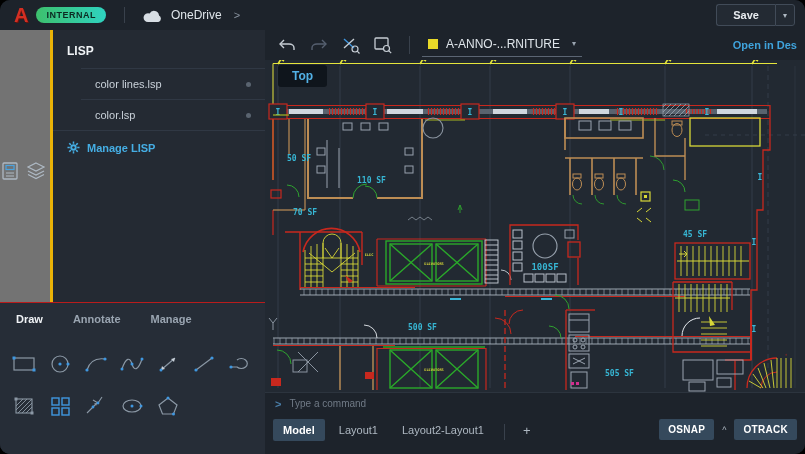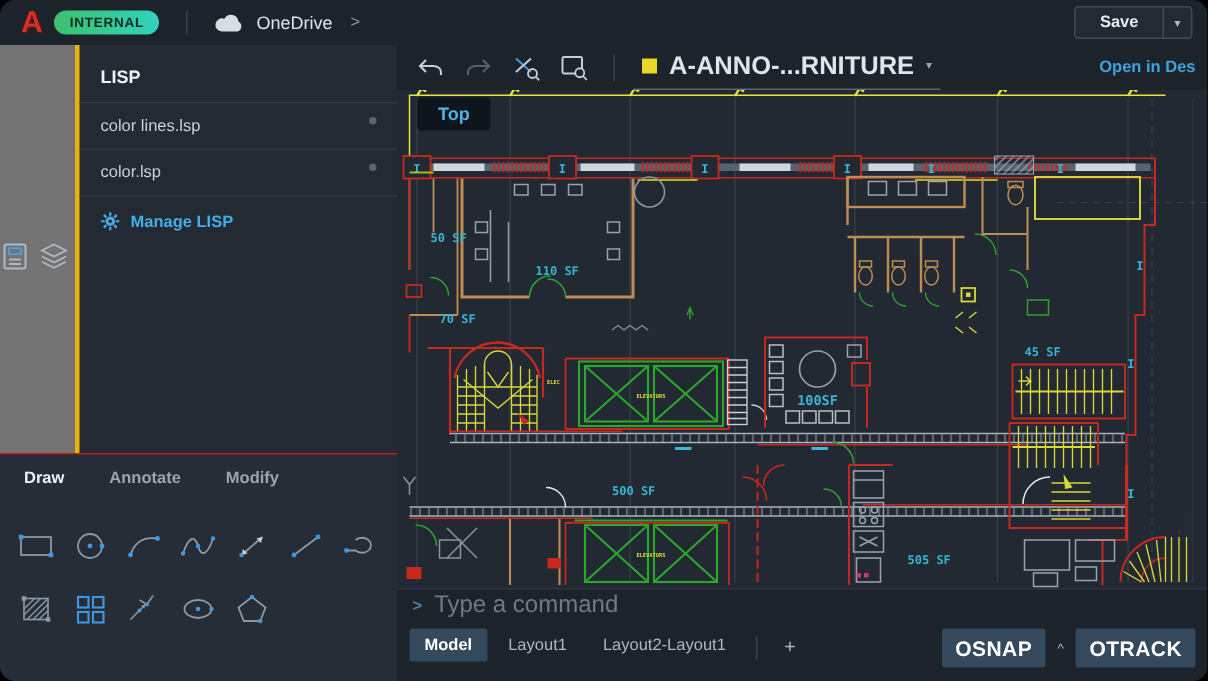--- a/index.html
+++ b/index.html
@@ -23,53 +23,53 @@
   .main { display:flex; height:424px; }
   .left-col { width:265px; display:flex; flex-direction:column; background:#242a33; }
   .left-top { display:flex; height:272px; }
   .rail { width:50px; background:#737373; display:flex; flex-direction:row; align-items:center; padding-top:10px; gap:6px; }
   .rail-item { width:40px; height:34px; display:flex; align-items:center; justify-content:center; border-radius:3px; cursor:pointer; }
   .rail-item.active { background:#272e38; }
   .fx { font-family:"DejaVu Serif", serif; font-style:italic; font-size:14px; color:#cfd6dd; }
 
   .lisp { width:215px; background:#242a33; border-left:3px solid #eab308; }
   .lisp-title { color:#f0f3f6; font-size:12px; font-weight:bold; padding:14px 14px 10px; }
-  .lisp-item { display:flex; align-items:flex-start; justify-content:space-between; padding:9px 14px; color:#c9d1d9; font-size:11px; border-top:1px solid #303844; cursor:pointer; }
+  .lisp-item { display:flex; align-items:center; justify-content:space-between; padding:9px 14px; color:#c9d1d9; font-size:11px; border-top:1px solid #303844; cursor:pointer;margin-left:28px; }
   .dot { width:5px; height:5px; border-radius:50%; background:#5a6470; }
   .manage { display:flex; align-items:flex-end; gap:7px; padding:10px 14px; color:#45aee4; font-size:11px; font-weight:bold; border-top:1px solid #303844; cursor:pointer; }
 
   .tools { flex:1; background:#262d37; border-top:1px solid #b91c1c; }
   .tool-tabs { display:flex; gap:30px; padding:10px 16px 6px; }
   .tool-tab { font-size:11px; font-weight:bold; color:#9aa5b1; cursor:pointer; padding-bottom:4px; }
   .tool-tab.active { color:#f0f3f6; }
   .tool-grid { display:flex; flex-wrap:wrap; padding:8px 6px; }
   .tool-cell { width:36px; height:42px; display:flex; align-items:center; justify-content:center; cursor:pointer; }
 
   
   .canvas-col { width:540px; display:flex; flex-direction:column; position:relative; }
   .cv-toolbar { height:30px; background:#1d232b; display:flex; align-items:center; padding:0 8px; gap:4px; }
   .cv-btn { width:28px; height:24px; display:flex; align-items:center; justify-content:center; cursor:pointer; border-radius:3px; }
   .cv-divider { width:1px; height:18px; background:#39414c; margin:0 8px; }
   .layer-dd { display:flex; align-items:center; gap:8px; padding:3px 6px 5px; border-bottom:1px solid #5b6573; min-width:160px; cursor:pointer; }
   .swatch { width:10px; height:10px; }
-  .layer-name { color:#dfe5ea; font-size:17px; flex:1;font-weight:bold; }
+  .layer-name { color:#dfe5ea; font-size:12px; flex:1; }
   .dd-caret { color:#9aa4b0; font-size:8px; }
   .open-in { margin-left:auto; color:#3fa3dc; font-size:11px; font-weight:bold; white-space:nowrap; overflow:hidden; cursor:pointer; }
   .drawing-wrap { height:332px; background:#222932; position:relative; overflow:hidden; }
   .top-chip { position:absolute; left:13px; top:5px; background:rgba(14,19,26,.92); color:#52b1e6; font-size:12px; font-weight:bold; padding:4px 14px; border-radius:3px; cursor:pointer; }
   .cmd-bar { height:22px; background:#1d232b; border-top:1px solid #2c343e; display:flex; align-items:center; gap:8px; padding:0 10px; }
   .cmd-prompt { color:#4a7ea8; font-size:11px; font-weight:bold; }
-  .cmd-text { color:#707a86; font-size:16px; }
+  .cmd-text { color:#707a86; font-size:10px; }
   .status-bar { height:40px; background:#1d232b; display:flex; align-items:flex-start; padding:5px 8px 0; gap:4px; }
   .mtab { font-size:11px; color:#aeb8c2; padding:5px 10px; border-radius:2px; cursor:pointer; white-space:nowrap; }
   .mtab.active { background:#35495c; color:#fff; font-weight:bold; }
   .st-divider { width:1px; height:16px; background:#39414c; margin:5px 6px 0; }
   .add-tab { color:#aeb8c2; font-size:13px; padding:4px 8px; cursor:pointer; }
   .st-right { margin-left:auto; display:flex; align-items:center; gap:8px; }
-  .st-btn { background:#35495c; color:#fff; font-size:14px; font-weight:bold; padding:5px 9px; border-radius:2px; cursor:pointer; letter-spacing:.3px; }
+  .st-btn { background:#35495c; color:#fff; font-size:10px; font-weight:bold; padding:5px 9px; border-radius:2px; cursor:pointer; letter-spacing:.3px; }
   .st-caret { color:#aeb8c2; font-size:9px; cursor:pointer; }
   .cad-label { font-family:"DejaVu Sans Mono", monospace; font-weight:bold; }
   svg text { user-select:none; }
 </style>
 </head>
 <body>
 
 <div class="window">
 
   <div class="topbar">
@@ -162,21 +162,21 @@
               </svg>
             <span>Manage LISP</span>
           </div>
         </div>
       </div>
 
       <div class="tools">
         <div class="tool-tabs">
           <span class="tool-tab active">Draw</span>
           <span class="tool-tab">Annotate</span>
-          <span class="tool-tab">Modify</span>
+          <span class="tool-tab">Manage</span>
         </div>
         <div class="tool-grid">
           <span class="tool-cell">
               <svg width="26" height="22" viewBox="0 0 26 22" fill="none">
                 <rect x="3" y="5" width="20" height="12" stroke="#8b98a5" stroke-width="1.2"></rect>
                 <rect x="1.5" y="3.5" width="3" height="3" fill="#3f97e0"></rect>
                 <rect x="21.5" y="15.5" width="3" height="3" fill="#3f97e0"></rect>
               </svg>
             </span>
           <span class="tool-cell">

